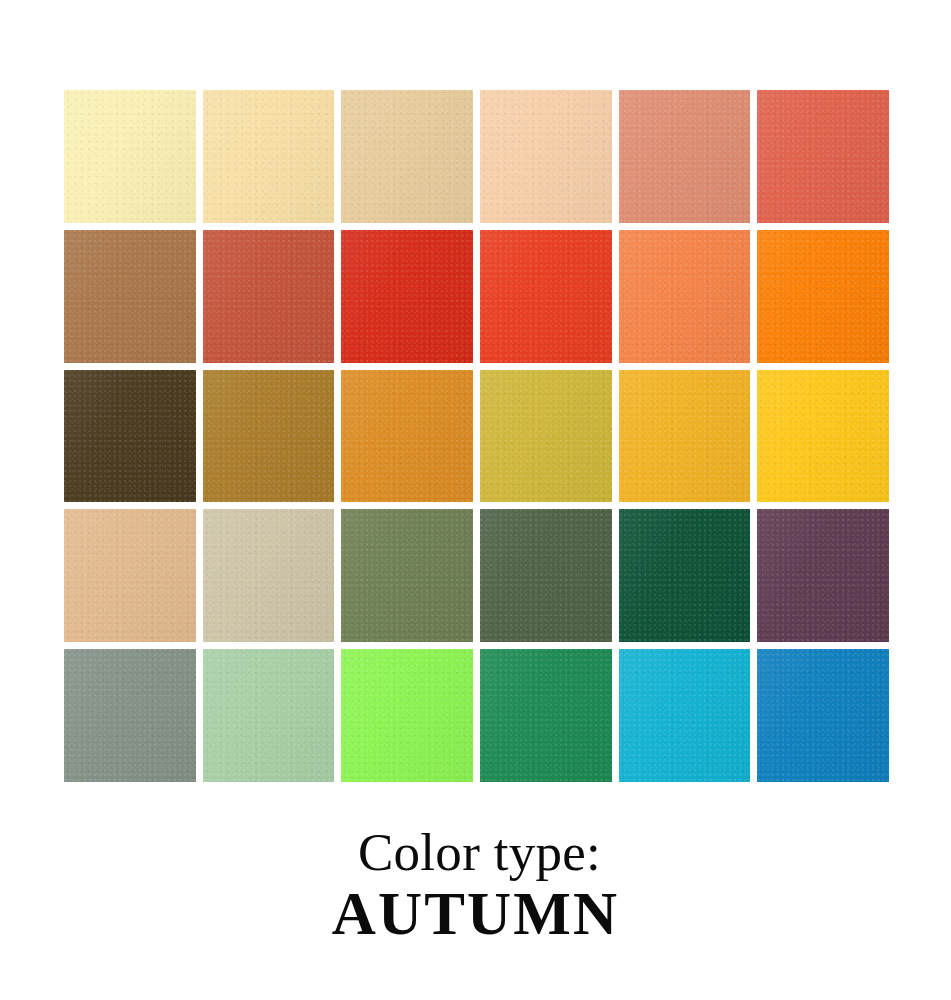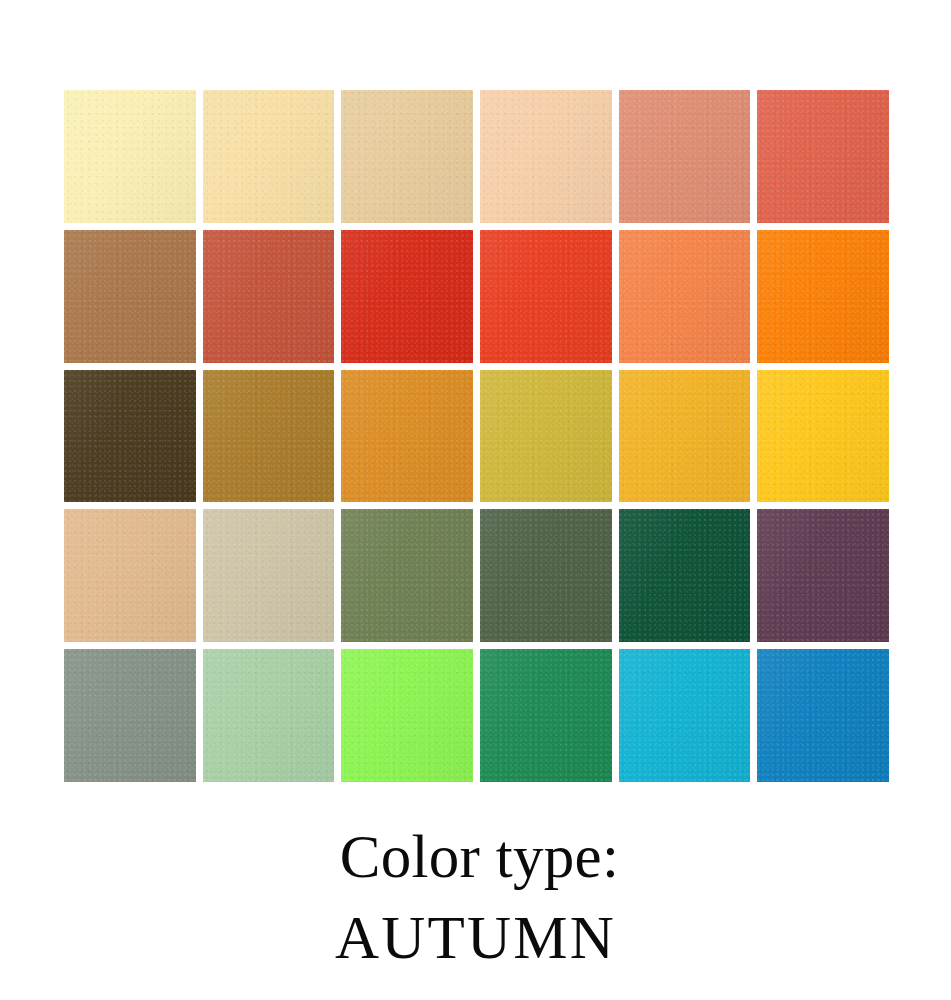--- a/index.html
+++ b/index.html
@@ -69,31 +69,31 @@
     left: 0;
     top: 826px;
     width: 951px;
     text-align: center;
     color: #0b0b0b;
     font-family: "Liberation Serif", serif;
     line-height: 1.0;
   }
   #caption-line-1 {
     display: block;
-    font-size: 61px;
+    font-size: 53px;
     letter-spacing: 0.3px;
     font-weight: 400;
     margin-left: 8px;
   }
   #caption-line-2 {
     display: block;
     font-size: 61px;
     letter-spacing: 2.2px;
-    font-weight: 400;
-    margin-top: 20px;
+    font-weight: 700;
+    margin-top: 4px;
   }
 </style>
 </head>
 <body style="background: rgb(255, 255, 255);">
 
 <div id="palette-page">
 
   <div id="swatch-grid">
 
     <div class="swatch-row">

